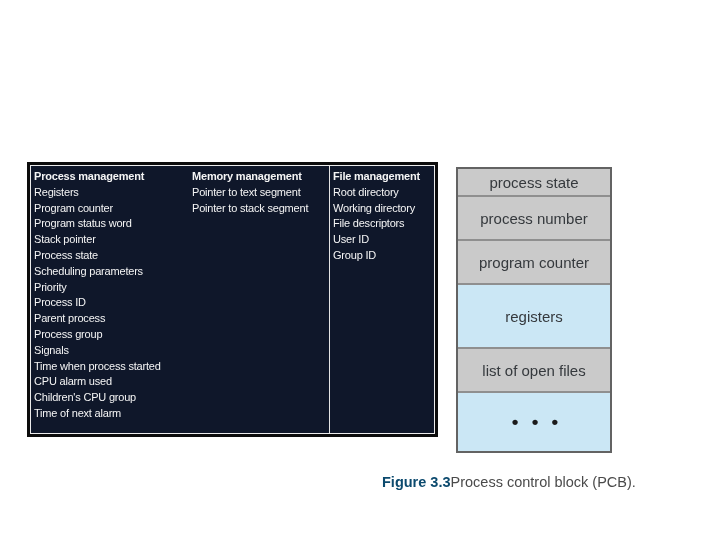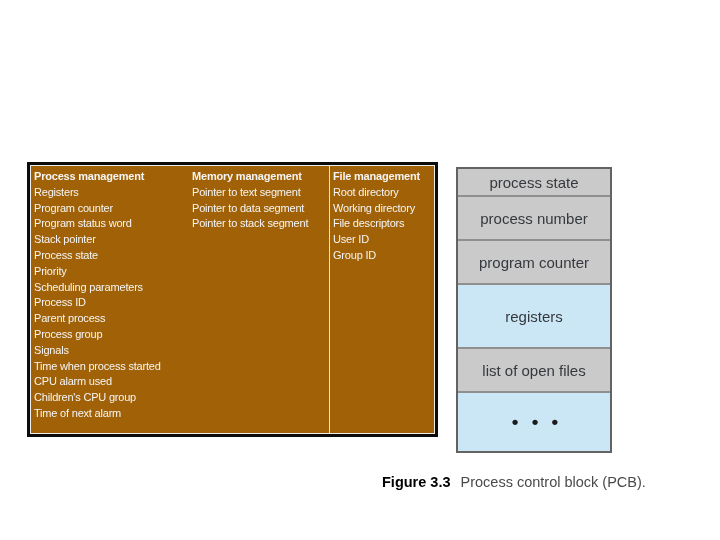--- a/index.html
+++ b/index.html
@@ -23,21 +23,21 @@
     width: 411px;
     height: 275px;
     background: #0c0c0c;
     padding: 3px;
     box-sizing: border-box;
   }
   .os-table-inner {
     width: 100%;
     height: 100%;
     box-sizing: border-box;
-    background: #a16207;
+    background: #0f172a;
     border: 1px solid #ececec;
     display: flex;
     overflow: hidden;
   }
   .os-col {
     box-sizing: border-box;
     padding: 3px 0 0 3px;
   }
   .os-col-1 { width: 158px; }
   .os-col-2 { width: 140px; }
@@ -90,53 +90,51 @@
   .caption {
     position: absolute;
     left: 382px;
     top: 459px;
     font-size: 14.5px;
     color: #4a4a4a;
     white-space: nowrap;
   }
   .caption .cap-label {
     font-weight: 700;
-    color: #000000;
-    margin-right: 10px;
+    color: #0c4a6e;
   }
 </style>
 </head>
 <body>
 
 <div class="os-table">
   <div class="os-table-inner">
 
     <div class="os-col os-col-1">
       <p class="os-row hdr">Process management</p>
       <p class="os-row">Registers</p>
       <p class="os-row">Program counter</p>
       <p class="os-row">Program status word</p>
       <p class="os-row">Stack pointer</p>
       <p class="os-row">Process state</p>
+      <p class="os-row">Scheduling parameters</p>
       <p class="os-row">Priority</p>
-      <p class="os-row">Scheduling parameters</p>
       <p class="os-row">Process ID</p>
       <p class="os-row">Parent process</p>
       <p class="os-row">Process group</p>
       <p class="os-row">Signals</p>
       <p class="os-row">Time when process started</p>
       <p class="os-row">CPU alarm used</p>
       <p class="os-row">Children's CPU group</p>
       <p class="os-row">Time of next alarm</p>
     </div>
 
     <div class="os-col os-col-2">
       <p class="os-row hdr">Memory management</p>
       <p class="os-row">Pointer to text segment</p>
-      <p class="os-row">Pointer to data segment</p>
       <p class="os-row">Pointer to stack segment</p>
     </div>
 
     <div class="os-col os-col-3">
       <p class="os-row hdr">File management</p>
       <p class="os-row">Root directory</p>
       <p class="os-row">Working directory</p>
       <p class="os-row">File descriptors</p>
       <p class="os-row">User ID</p>
       <p class="os-row">Group ID</p>

